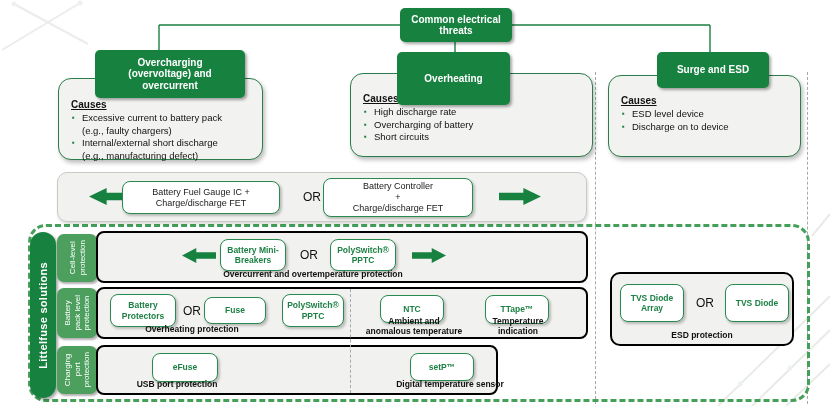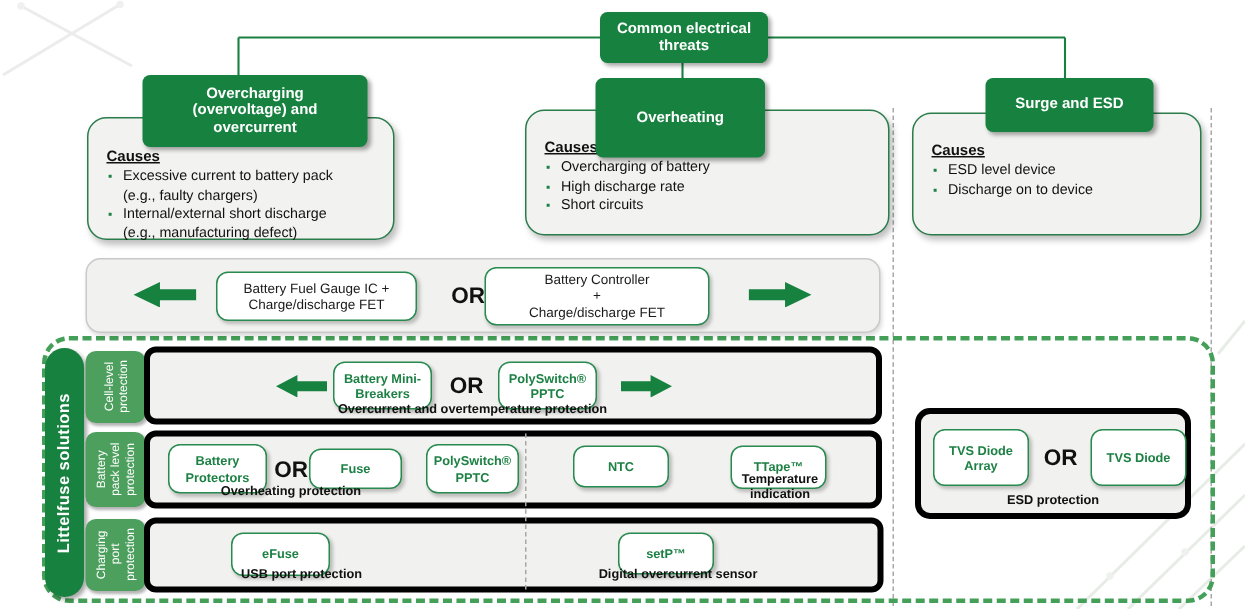--- a/index.html
+++ b/index.html
@@ -15,23 +15,23 @@
   .causes-h{font-size:10px;font-weight:bold;text-decoration:underline;color:#111;margin:0 0 2px 0;}
   ul.causes{list-style:none;margin:0;padding:0;font-size:9.5px;line-height:12.5px;color:#111;}
   ul.causes li{position:relative;padding-left:11px;margin:0;}
   ul.causes li::before{content:"▪";position:absolute;left:1px;top:0;color:#1d8044;font-size:8px;}
   .band{background:#f1f1ef;border:1px solid #c9c9c7;border-radius:10px;
         box-shadow:1px 2px 3px rgba(0,0,0,.15);}
   .wbox{background:#fff;border:1.4px solid #278a4e;border-radius:8px;color:#1d8044;
         font-weight:bold;box-shadow:1.5px 2px 2.5px rgba(0,0,0,.22);
         font-size:8.5px;line-height:10.5px;box-sizing:border-box;}
   .band-text{color:#1a1a1a;font-weight:normal;font-size:9px;line-height:11px;}
-  .or{font-weight:bold;font-size:15px;color:#111;}
+  .or{font-weight:normal;font-size:12px;color:#111;}
   .caption{font-weight:bold;font-size:8.5px;color:#111;text-align:center;line-height:10px;}
-  .grow{background:#f1f1ef;border:4px solid #000000;border-radius:8px;box-sizing:border-box;}
+  .grow{background:#f1f1ef;border:2px solid #000000;border-radius:8px;box-sizing:border-box;}
   .tab{background:#4d9f5e;color:#fff;border-radius:7px;box-shadow:1.5px 1.5px 2px rgba(0,0,0,.3);
        font-size:8px;line-height:9.5px;}
   .capsule{background:#17813f;color:#fff;border-radius:13px;font-weight:bold;font-size:11px;
        letter-spacing:.3px;box-shadow:2px 2px 3px rgba(0,0,0,.35);}
   .vtext{writing-mode:vertical-rl;transform:rotate(180deg);text-align:center;}
   .arrow{background:#17813f;}
   .arrow-l{clip-path:polygon(0 50%,42% 0,42% 28%,100% 28%,100% 72%,42% 72%,42% 100%);}
   .arrow-r{clip-path:polygon(100% 50%,58% 0,58% 28%,0 28%,0 72%,58% 72%,58% 100%);}
   .dash-v{border-left:1px dashed #a8a8a8;width:0;}
   .dash-green{border:3px dashed #44a058;border-radius:18px;box-sizing:border-box;}
@@ -64,21 +64,21 @@
     </g>
   </svg>
 
   <div class="abs dash-v" style="left:595px;top:72px;height:332px;"></div>
   <div class="abs dash-v" style="left:807px;top:72px;height:332px;"></div>
 
   <div class="abs dash-green" style="left:28px;top:224px;width:782px;height:178px;"></div>
 
   <div class="abs band" style="left:57px;top:172px;width:528px;height:48px;">
     <div class="abs arrow arrow-l" style="left:31px;top:15px;width:42px;height:17px;"></div>
-    <div class="abs wbox band-text flexc ml" style="left:86px;top:8px;width:134px;height:33px;">Battery Fuel Gauge IC +
+    <div class="abs wbox band-text flexc ml" style="left:64px;top:8px;width:158px;height:33px;">Battery Fuel Gauge IC +
 Charge/discharge FET</div>
     <div class="abs or flexc" style="left:241px;top:14px;width:26px;height:20px;">OR</div>
     <div class="abs wbox band-text flexc ml" style="left:265px;top:5px;width:150px;height:39px;">Battery Controller
 +
 Charge/discharge FET</div>
     <div class="abs arrow arrow-r" style="left:441px;top:15px;width:42px;height:17px;"></div>
   </div>
 
   <div class="abs causes-box" style="left:58px;top:78px;width:205px;height:82px;padding:20px 10px 4px 12px;">
     <div class="causes-h">Causes</div>
@@ -89,22 +89,22 @@
 (e.g., manufacturing defect)</li>
     </ul>
   </div>
   <div class="abs gbox flexc ml" style="left:95px;top:50px;width:150px;height:48px;">Overcharging
 (overvoltage) and
 overcurrent</div>
 
   <div class="abs causes-box" style="left:350px;top:73px;width:243px;height:84px;padding:19px 10px 4px 12px;">
     <div class="causes-h">Causes</div>
     <ul class="causes">
+      <li class="ml">High discharge rate</li>
       <li class="ml">Overcharging of battery</li>
-      <li class="ml">High discharge rate</li>
       <li class="ml">Short circuits</li>
     </ul>
   </div>
   <div class="abs gbox flexc ml" style="left:397px;top:52px;width:113px;height:53px;">Overheating</div>
 
   <div class="abs causes-box" style="left:608px;top:75px;width:193px;height:82px;padding:19px 8px 4px 12px;">
     <div class="causes-h">Causes</div>
     <ul class="causes">
       <li class="ml">ESD level device</li>
       <li class="ml">Discharge on to device</li>
@@ -138,35 +138,37 @@
   </div>
   <div class="abs grow" style="left:96px;top:287px;width:492px;height:52px;">
     <div class="abs wbox flexc ml" style="left:12px;top:5px;width:66px;height:33px;">Battery
 Protectors</div>
     <div class="abs or flexc" style="left:82px;top:12px;width:24px;height:20px;">OR</div>
     <div class="abs wbox flexc" style="left:106px;top:8px;width:62px;height:27px;">Fuse</div>
     <div class="abs wbox flexc ml" style="left:184px;top:5px;width:62px;height:33px;">PolySwitch®
 PPTC</div>
     <div class="abs caption" style="left:4px;bottom:3px;width:180px;">Overheating protection</div>
     <div class="abs wbox flexc" style="left:282px;top:6px;width:64px;height:28px;">NTC</div>
+    <div class="abs caption ml" style="left:254px;bottom:1px;width:124px;">Ambient and
+anomalous temperature</div>
     <div class="abs wbox flexc" style="left:387px;top:6px;width:64px;height:29px;">TTape™</div>
     <div class="abs caption ml" style="left:358px;bottom:1px;width:124px;">Temperature
 indication</div>
   </div>
 
   <div class="abs tab flexc" style="left:57px;top:346px;width:40px;height:48px;">
     <span class="vtext ml">Charging
 port
 protection</span>
   </div>
-  <div class="abs grow" style="left:96px;top:345px;width:493px;height:50px;">
+  <div class="abs grow" style="left:96px;top:345px;width:402px;height:50px;">
     <div class="abs wbox flexc" style="left:54px;top:6px;width:66px;height:29px;">eFuse</div>
-    <div class="abs caption" style="left:38px;bottom:4px;width:126px;text-align:center;">USB port protection</div>
+    <div class="abs caption" style="left:16px;bottom:4px;width:126px;text-align:center;">USB port protection</div>
     <div class="abs wbox flexc" style="left:312px;top:6px;width:64px;height:28px;">setP™</div>
-    <div class="abs caption" style="left:289px;bottom:4px;width:126px;">Digital overcurrent sensor</div>
+    <div class="abs caption" style="left:289px;bottom:4px;width:126px;">Digital temperature sensor</div>
   </div>
 
   <div class="abs dash-v" style="left:350px;top:289px;height:104px;"></div>
 
   <div class="abs grow" style="left:610px;top:272px;width:184px;height:74px;border-radius:10px;">
     <div class="abs wbox flexc ml" style="left:8px;top:10px;width:64px;height:38px;">TVS Diode
 Array</div>
     <div class="abs or flexc" style="left:78px;top:19px;width:30px;height:20px;">OR</div>
     <div class="abs wbox flexc" style="left:113px;top:10px;width:64px;height:38px;">TVS Diode</div>
     <div class="abs caption" style="left:0;right:0;bottom:4px;">ESD protection</div>

